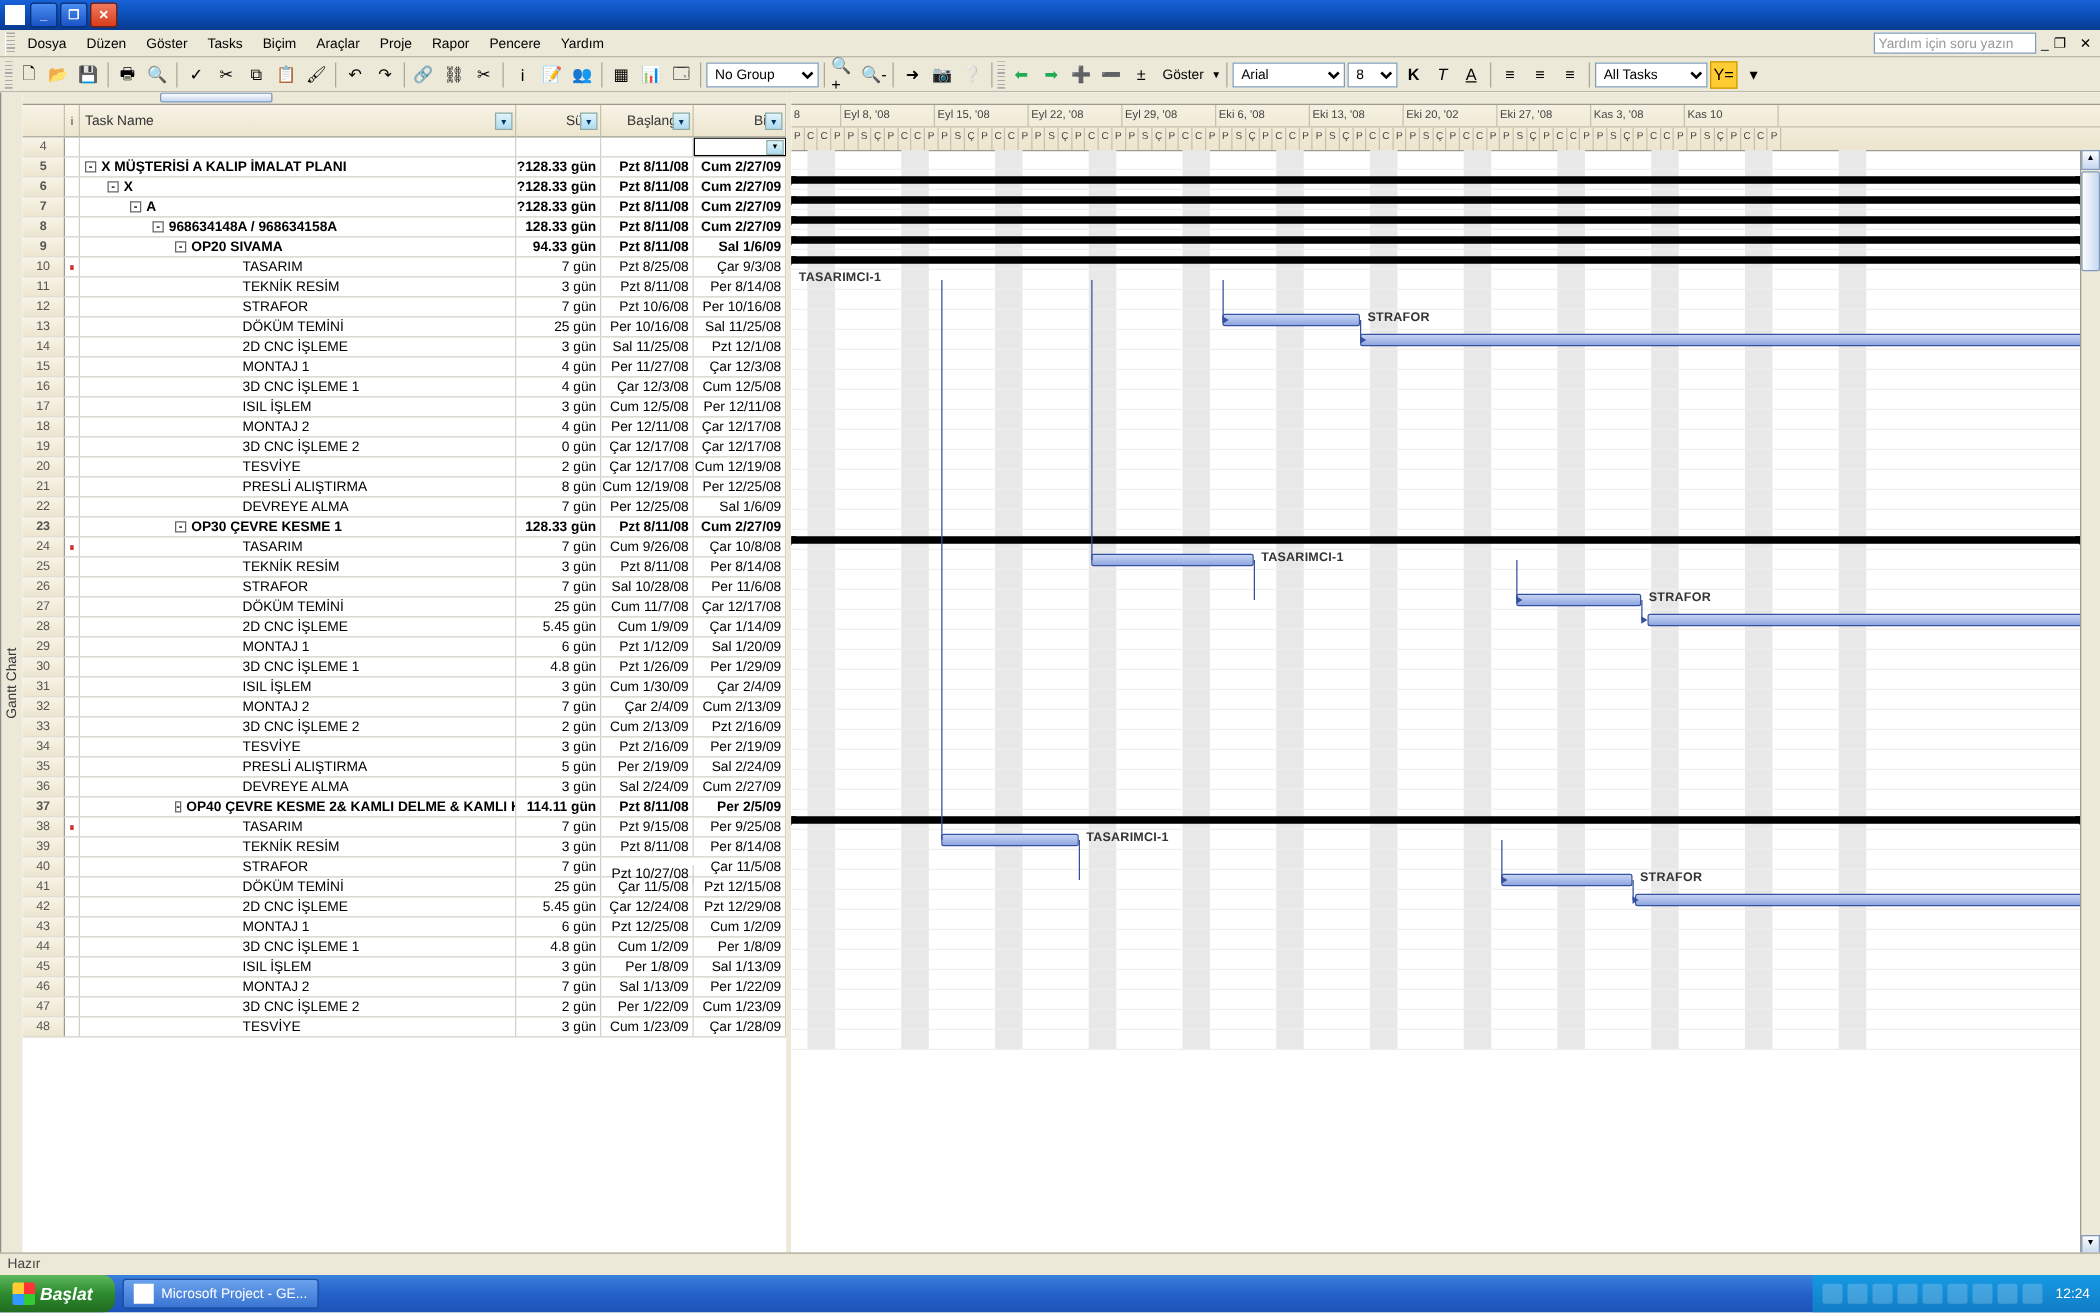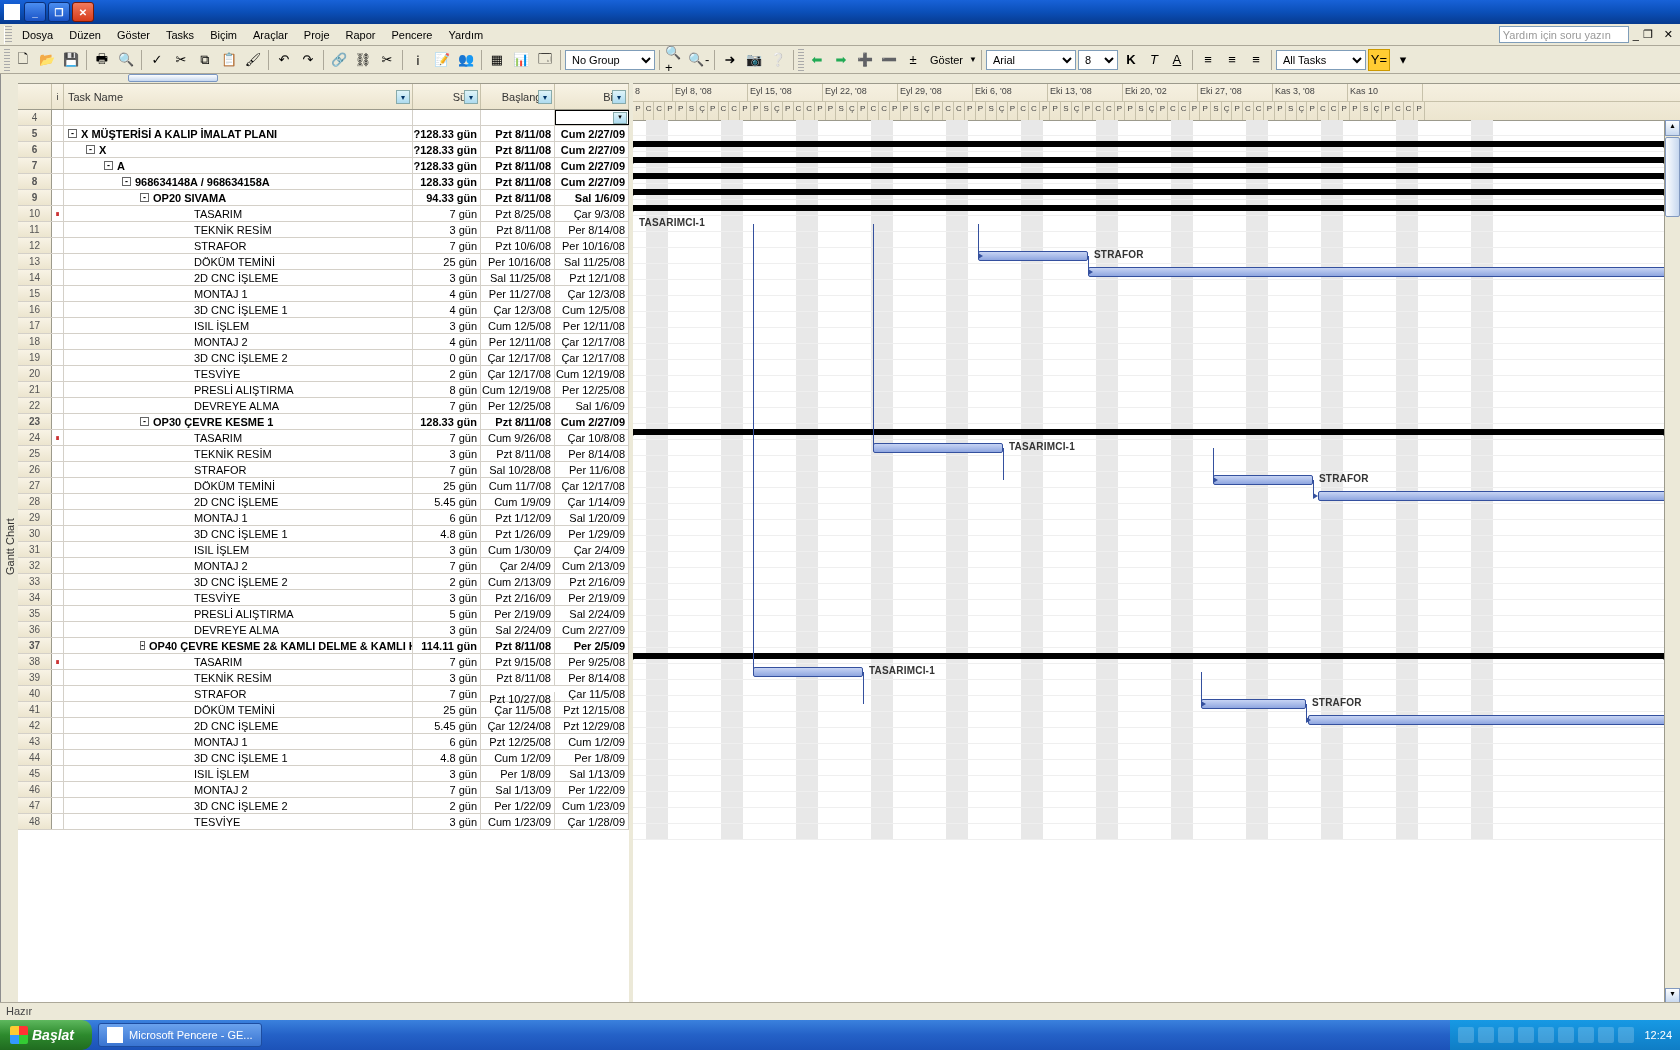--- a/index.html
+++ b/index.html
@@ -796,21 +796,21 @@
 
 <div class="status2"><span>Hazır</span></div>
 
 <div class="taskbar">
   <div class="start-btn">
      <span style="width:18px;height:18px;display:inline-block;background:conic-gradient(#f33 0 25%,#3c3 25% 50%,#39f 50% 75%,#fc3 75% 100%);border-radius:2px;"></span>
      <span>Başlat</span>
   </div>
   <div class="tb-app">
      <span style="width:16px;height:16px;background:#fff;margin-right:6px;"></span>
-     <span>Microsoft Pencere - GE...</span>
+     <span>Microsoft Project - GE...</span>
   </div>
   <div class="tray">
      <div class="ti"></div>
      <div class="ti"></div>
      <div class="ti"></div>
      <div class="ti"></div>
      <div class="ti"></div>
      <div class="ti"></div>
      <div class="ti"></div>
      <div class="ti"></div>

